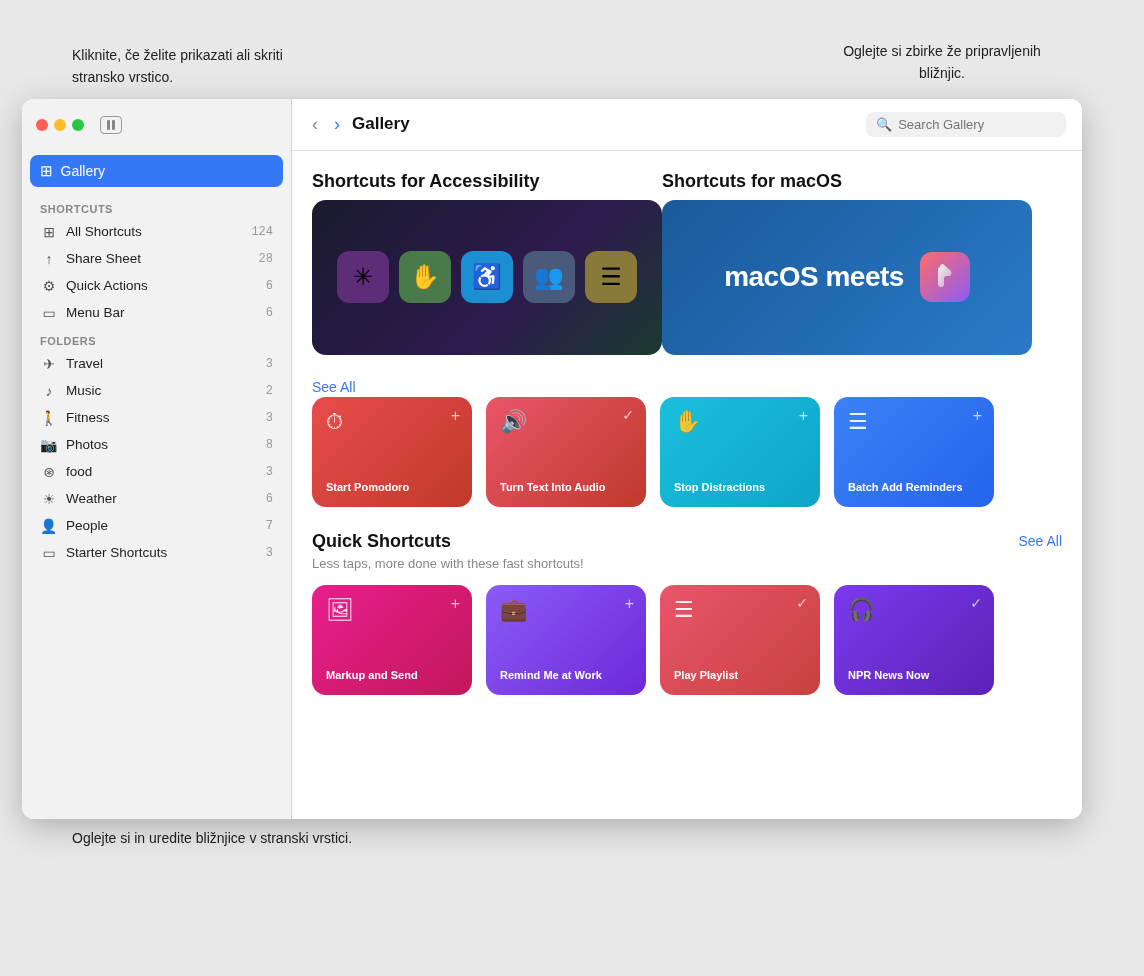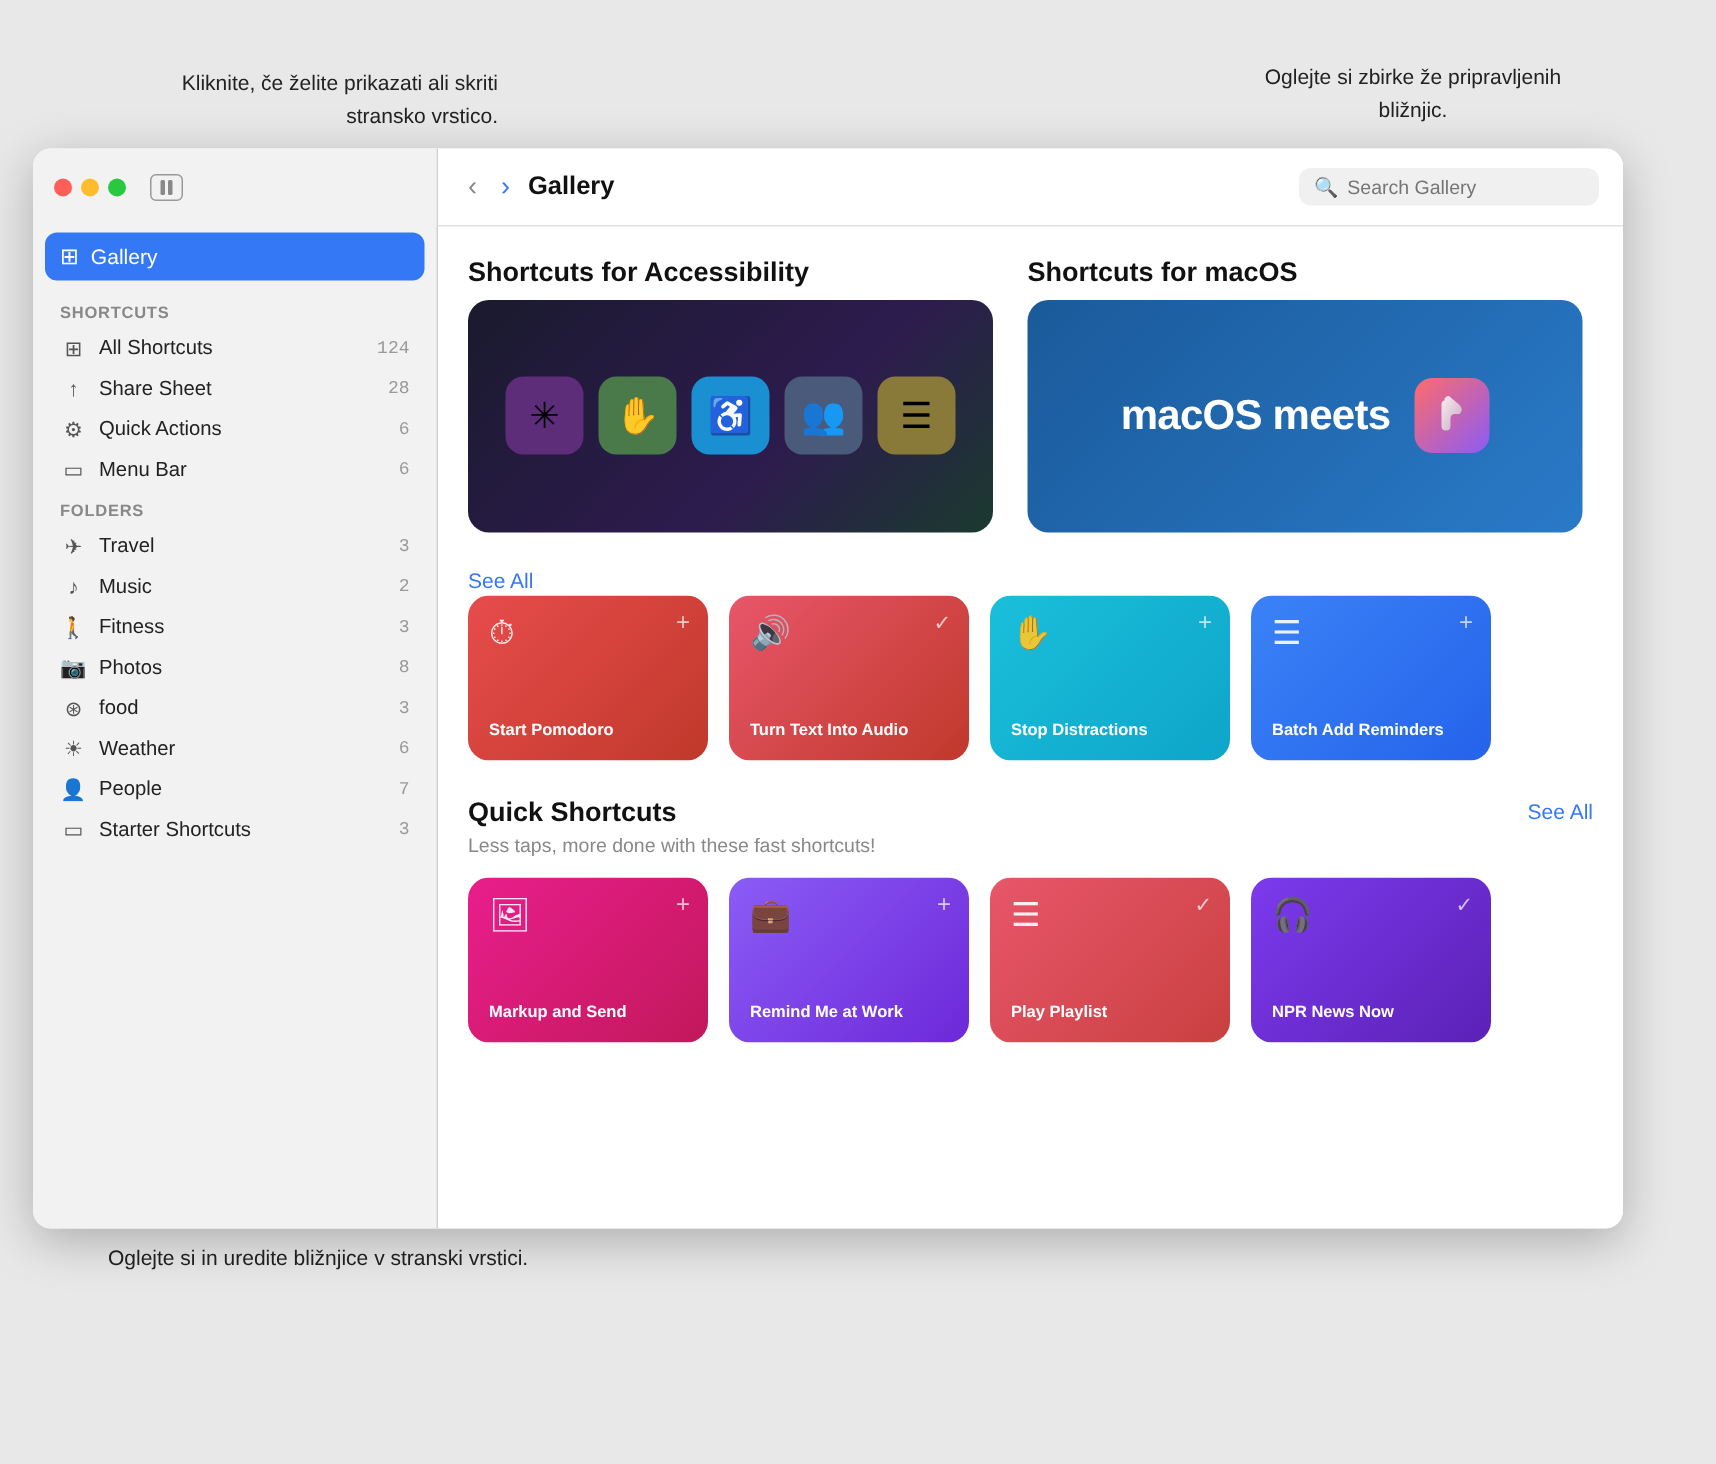--- a/index.html
+++ b/index.html
@@ -355,21 +355,21 @@
     .card-purple { background: linear-gradient(135deg, #8b5cf6, #6d28d9); }
     .card-coral { background: linear-gradient(135deg, #e8566a, #c94040); }
     .card-violet { background: linear-gradient(135deg, #7c3aed, #5b21b6); }
   </style>
 </head>
 <body>
 
 <div style="position:relative; width:1100px;">
 
   <div style="display:flex; justify-content:space-between; align-items:flex-end; padding: 0 0 10px 0; position:relative;">
-    <div style="width:260px; text-align:right; font-size:14px; color:#222; line-height:1.6; margin-left:50px;">Kliknite, če želite
+    <div style="width:260px; text-align:left; font-size:14px; color:#222; line-height:1.6; margin-left:50px;">Kliknite, če želite
 prikazati ali skriti
 stransko vrstico.</div>
     <div style="width:240px; text-align:center; font-size:14px; color:#222; line-height:1.6; margin-right:60px; margin-bottom:4px;">Oglejte si zbirke že
 pripravljenih bližnjic.</div>
   </div>
 
   <div style="position:absolute; top:62px; left:175px; width:1.5px; height:40px; background:#555;"></div>
   <div style="position:absolute; top:62px; right:225px; width:1.5px; height:40px; background:#555;"></div>
 
   <div class="app-window">
@@ -482,23 +482,23 @@
             <div class="gallery-section-title">Shortcuts for Accessibility</div>
             <div class="banner-card banner-card-accessibility" style="width:350px; height:155px; margin-top:8px;">
               <div class="acc-icon acc-icon-1">✳</div>
               <div class="acc-icon acc-icon-2">✋</div>
               <div class="acc-icon acc-icon-3">♿</div>
               <div class="acc-icon acc-icon-4">👥</div>
               <div class="acc-icon acc-icon-5">☰</div>
             </div>
           </div>
 
-          <div style="flex:0 0 auto;margin-left:23px;">
+          <div style="flex:0 0 auto;">
             <div class="gallery-section-title">Shortcuts for macOS</div>
-            <div class="banner-card banner-card-macos" style="width:370px; height:155px; margin-top:8px;">
+            <div class="banner-card banner-card-macos" style="width:370px; height:155px; margin-top:8px;border-radius:13px;">
               <span class="macos-meets-text">macOS meets</span>
               <div class="shortcuts-logo">
                 <svg width="30" height="30" viewBox="0 0 30 30">
                   <defs>
                     <linearGradient id="lg1" x1="0%" y1="0%" x2="100%" y2="100%">
                       <stop offset="0%" style="stop-color:#fff;stop-opacity:0.9"></stop>
                       <stop offset="100%" style="stop-color:#ccc;stop-opacity:0.7"></stop>
                     </linearGradient>
                   </defs>
                   <path d="M10 5 Q10 2 13 2 L20 8 Q23 11 20 14 L17 14 Q14 14 14 17 L14 22 Q14 25 11 25 Q8 25 8 22 L8 8 Q8 5 10 5Z" fill="url(#lg1)"></path>

